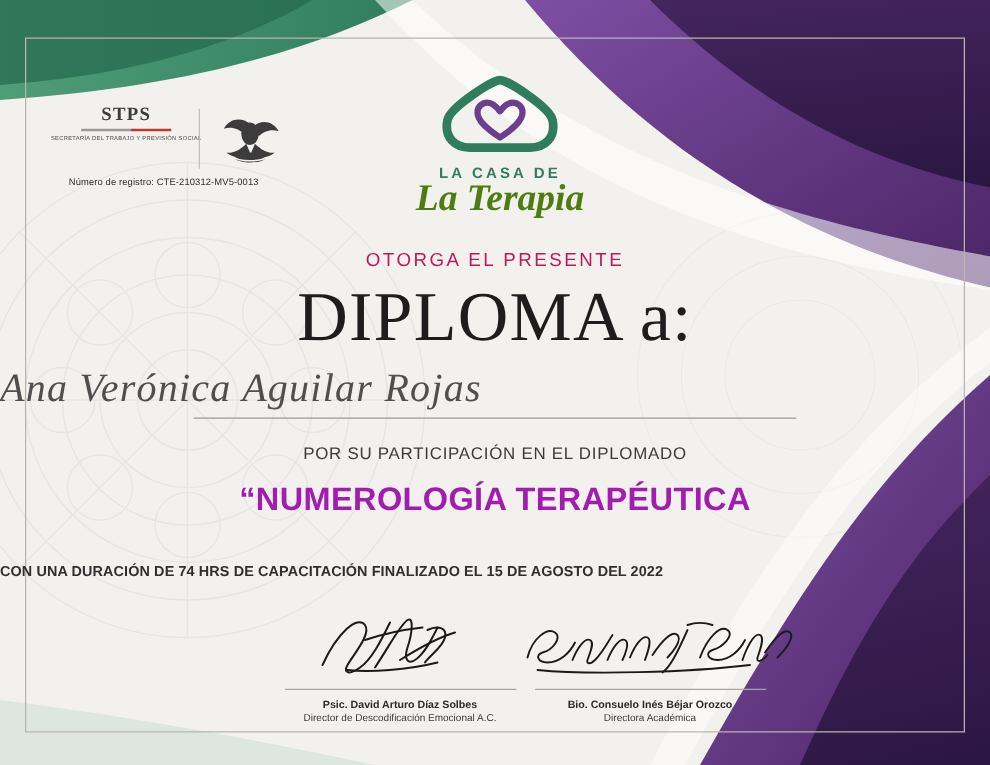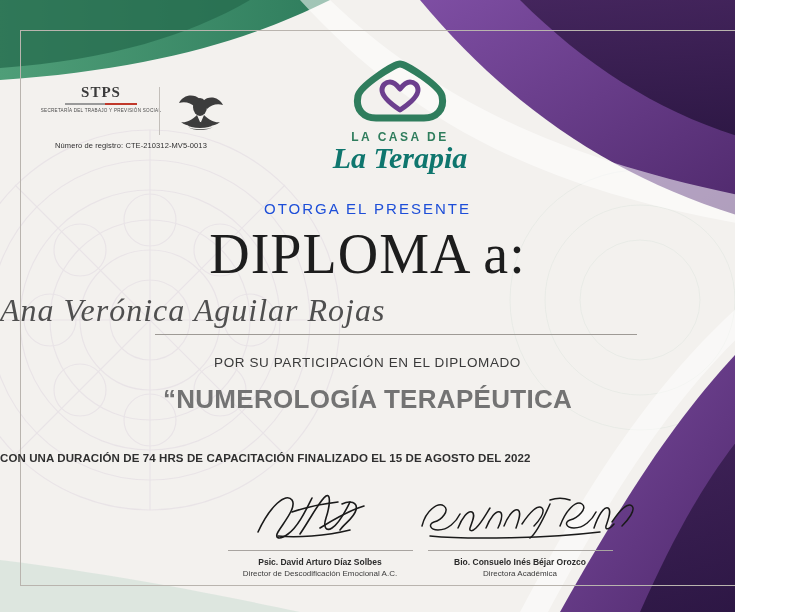--- a/index.html
+++ b/index.html
@@ -2,21 +2,21 @@
 <html><head>
 <meta charset="utf-8">
 <style>
   html, body {
     margin: 0;
     padding: 0;
     background: #ffffff;
   }
   #certificate {
     position: relative;
-    width: 735px;
+    width: 792px;
     height: 612px;
     overflow: hidden;
     background: #f4f2ef;
     font-family: "Liberation Sans", sans-serif;
   }
 
   
   .bg-base {
     position: absolute;
     inset: 0;
@@ -122,35 +122,35 @@
     font-size: 12px;
     font-weight: bold;
     letter-spacing: 2.5px;
     color: #2f7d5d;
   }
   .brand-line2 {
     font-family: "Liberation Serif", serif;
     font-style: italic;
     font-size: 30px;
     font-weight: bold;
-    color: #0f766e;
+    color: #4d7c0f;
     line-height: 1.05;
     margin-top: -2px;
   }
 
   
   .otorga {
     position: absolute;
     left: 0;
     right: 0;
     top: 200px;
     text-align: center;
     font-size: 15px;
     letter-spacing: 2px;
-    color: #1d4ed8;
+    color: #be185d;
   }
   .diploma {
     position: absolute;
     left: 0;
     right: 0;
     top: 222px;
     text-align: center;
     font-family: "Liberation Serif", serif;
     font-size: 56px;
     color: #1d1d1d;
@@ -186,21 +186,21 @@
     color: #3a3a3a;
   }
   .course {
     position: absolute;
     left: 0;
     right: 0;
     top: 382px;
     text-align: center;
     font-size: 26px;
     font-weight: bold;
-    color: #737373;
+    color: #a21caf;
     line-height: 1.35;
     letter-spacing: 0.3px;
   }
   .duration {
     position: absolute;
     left: 0;
     right: 0;
     top: 452px;
     text-align: left;
     font-size: 11.5px;

